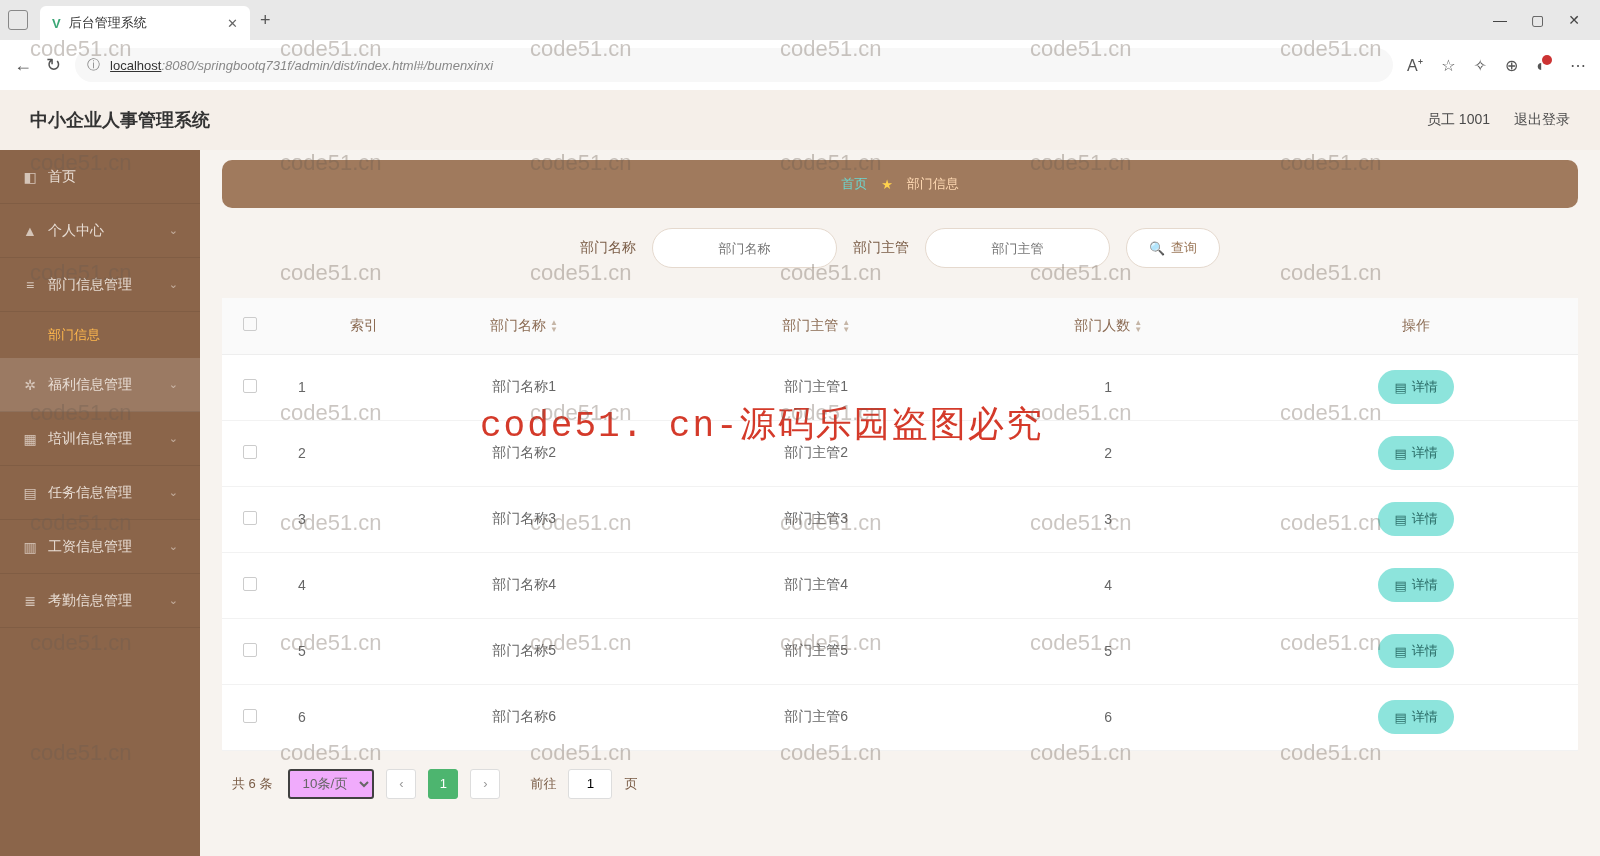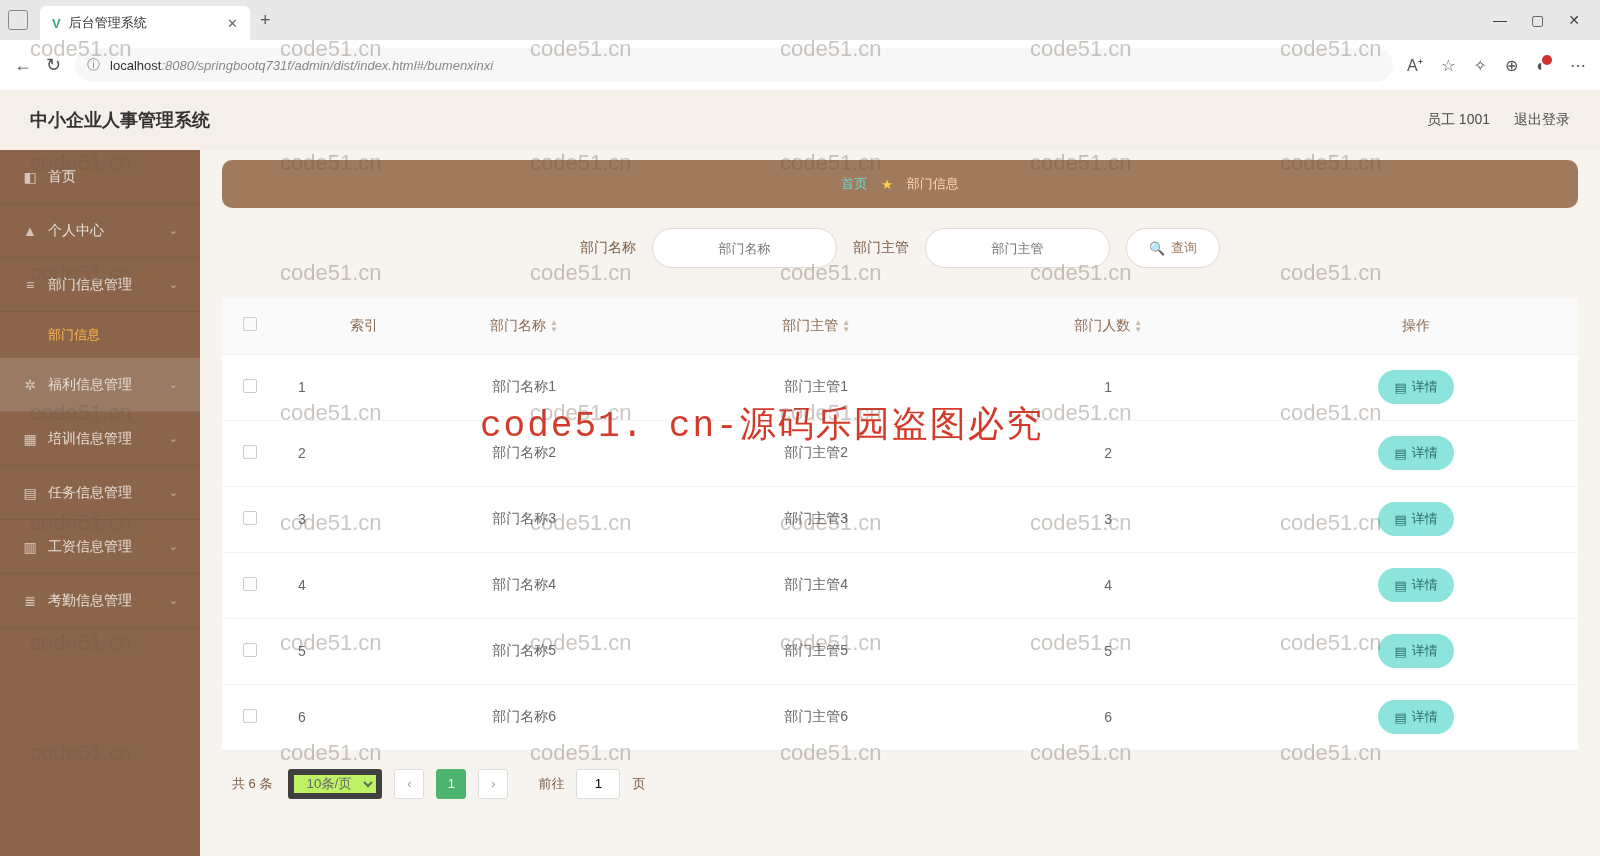--- a/index.html
+++ b/index.html
@@ -13,21 +13,21 @@
 .tab .favicon { color: #3ba776; font-weight: bold; }
 .tab .close { color: #666; cursor: pointer; margin-left: auto; }
 .new-tab { margin-left: 10px; font-size: 18px; color: #555; cursor: pointer; }
 .window-controls { margin-left: auto; display: flex; gap: 24px; padding-right: 12px; color: #444; font-size: 14px; }
 .window-controls span { cursor: pointer; }
 
 .addr-bar { height: 50px; display: flex; align-items: center; padding: 0 14px; background: #fff; gap: 14px; }
 .addr-bar .nav-btn { color: #555; font-size: 18px; cursor: pointer; }
 .addr-input-wrap { flex: 1; display: flex; align-items: center; gap: 10px; height: 34px; padding: 0 12px; border-radius: 17px; background: #f7f7f7; color: #555; }
 .addr-input-wrap .lock { color: #888; }
-.addr-host { color: #333; }
+.addr-host { color: #333; text-decoration: underline; }
 .addr-path { color: #888; font-style: italic; }
 .right-icons { display: flex; gap: 18px; color: #555; align-items: center; }
 .right-icons span { cursor: pointer; font-size: 16px; }
 .avatar-dot { width: 10px; height: 10px; border-radius: 50%; background: #c33; display: inline-block; margin-left: -4px; vertical-align: super; }
 
 
 .app-header { height: 60px; background: #f5efe9; display: flex; align-items: center; padding: 0 30px; justify-content: space-between; }
 .app-title { font-size: 18px; font-weight: bold; color: #333; }
 .header-right { display: flex; gap: 24px; color: #4a4a4a; font-size: 14px; }
 .header-right span { cursor: pointer; }
@@ -64,21 +64,21 @@
 .tbl .col-check { width: 56px; }
 .tbl .col-index { width: 100px; text-align: right; padding-left: 10px; }
 .tbl td.col-index { text-align: left; padding-left: 20px; }
 .check { width: 14px; height: 14px; border: 1px solid #ccc; display: inline-block; border-radius: 2px; cursor: pointer; }
 .sort-arrows { display: inline-flex; flex-direction: column; font-size: 8px; line-height: 7px; margin-left: 4px; color: #c5b5a6; vertical-align: middle; }
 .detail-btn { display: inline-flex; align-items: center; gap: 5px; background: #8de4dc; color: #2a6b66; border: none; border-radius: 18px; height: 34px; padding: 0 16px; cursor: pointer; font-size: 13px; }
 
 
 .pager { display: flex; align-items: center; gap: 12px; padding: 18px 10px 10px 10px; color: #7a5c46; font-size: 13px; }
 .pager .total { margin-right: 4px; }
-.pager select { height: 30px; border: 6px solid #404040; border-radius: 3px; padding: 0 8px; color: #666; background: #bef264; }
+.pager select { height: 30px; border: 2px solid #404040; border-radius: 3px; padding: 0 8px; color: #666; background: #f0abfc; }
 .pager .pg-btn { width: 30px; height: 30px; border: 1px solid #ddd; border-radius: 3px; background: #fff; display: flex; align-items: center; justify-content: center; color: #999; cursor: pointer; }
 .pager .pg-btn.active { background: #4db56f; border-color: #4db56f; color: #fff; }
 .pager .jump-input { width: 44px; height: 30px; border: 1px solid #ddd; border-radius: 3px; text-align: center; }
 
 
 .wm-layer { position: fixed; inset: 0; pointer-events: none; z-index: 5; }
 .wm { position: absolute; color: rgba(107,91,79,0.35); font-size: 22px; font-family: Arial, sans-serif; white-space: nowrap; }
 .wm-big { position: absolute; color: #d43a2a; font-size: 36px; font-family: Liberation Mono, monospace; letter-spacing: 2px; white-space: nowrap; }
 </style>
 </head>

